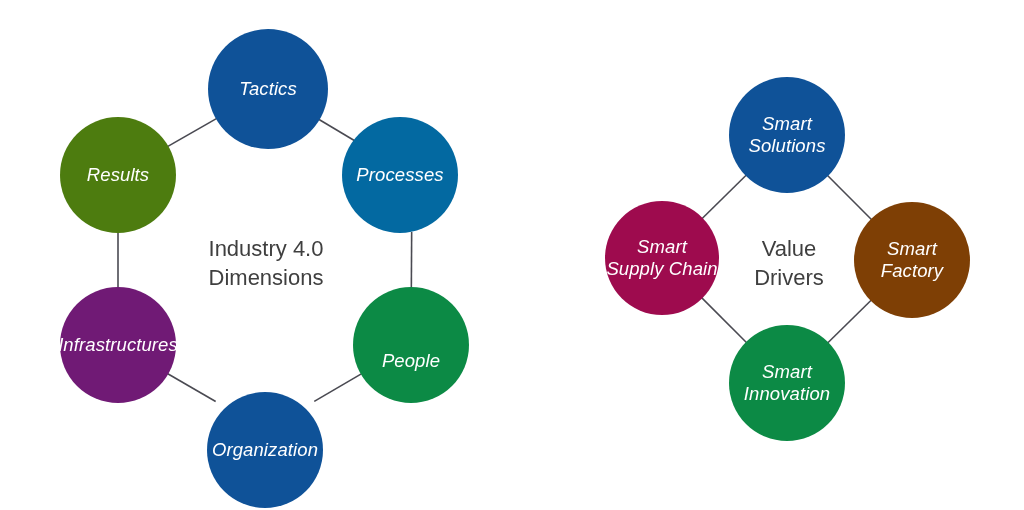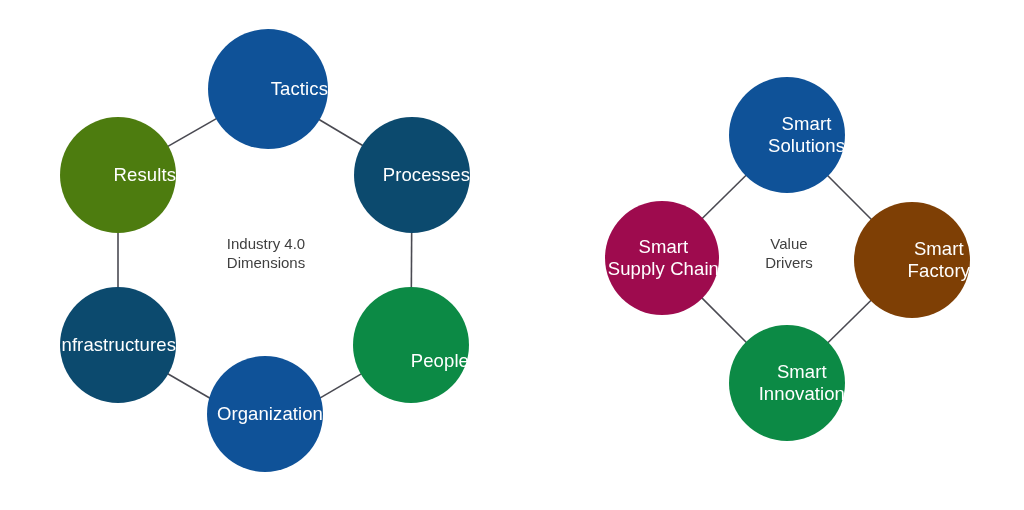--- a/index.html
+++ b/index.html
@@ -27,40 +27,41 @@
     top: 0;
     width: 1024px;
     height: 510px;
     pointer-events: none;
   }
   .node {
     position: absolute;
     border-radius: 50%;
     display: flex;
     align-items: center;
-    justify-content: flex-end;
+    justify-content: center;
     box-sizing: border-box;
     text-align: center;
     color: #ffffff;
     line-height: 1.18;
     z-index: 3;
+    font-style: italic;
   }
   .node-label {
     display: block;
     white-space: nowrap;
     font-size: 18.5px;
     letter-spacing: 0.1px;
   }
   .node-label.two-line {
     white-space: normal;
   }
   .hub-label {
     position: absolute;
     color: #3f3f3f;
-    font-size: 15px;
+    font-size: 22px;
     line-height: 1.32;
     text-align: center;
     white-space: pre-line;
     z-index: 2;
   }
 </style>
 </head>
 <body>
 
 <div id="stage">
@@ -75,30 +76,30 @@
       <line x1="871.3711936065686" y1="299.9787454911365" x2="827.6288063934314" y2="343.0212545088635" stroke="#4a4a52" stroke-width="1.6"></line>
       <line x1="746.6949134723668" y1="342.6949134723668" x2="701.5979797464466" y2="297.59797974644664" stroke="#4a4a52" stroke-width="1.6"></line>
       <line x1="701.9160203163536" y1="218.72263600870798" x2="746.3711936065686" y2="174.9787454911365" stroke="#4a4a52" stroke-width="1.6"></line>
     </svg>
   <div id="nodes-root">
       <div class="hub-label" style="color: rgb(63, 63, 63); left: 136px; top: 233.594px; width: 260px;">Industry 4.0
 Dimensions</div>
       <div class="node" style="left: 208px; top: 29px; width: 120px; height: 120px; background: rgb(15, 82, 152); color: rgb(255, 255, 255);">
         <span class="node-label" style="white-space: pre-line;">Tactics</span>
       </div>
-      <div class="node" style="left: 354px; top: 117px; width: 116px; height: 116px; background: #0c4a6e; color: rgb(255, 255, 255);">
+      <div class="node" style="left: 342px; top: 117px; width: 116px; height: 116px; background: #0369a1; color: rgb(255, 255, 255);">
         <span class="node-label" style="white-space: pre-line;">Processes</span>
       </div>
       <div class="node" style="left: 353px; top: 287px; width: 116px; height: 116px; background: rgb(12, 138, 69); color: rgb(255, 255, 255);">
         <span class="node-label" style="white-space: pre-line; margin-top: 32px;">People</span>
       </div>
-      <div class="node" style="left: 207px; top: 356px; width: 116px; height: 116px; background: rgb(15, 82, 152); color: rgb(255, 255, 255);">
+      <div class="node" style="left: 207px; top: 392px; width: 116px; height: 116px; background: rgb(15, 82, 152); color: rgb(255, 255, 255);">
         <span class="node-label" style="white-space: pre-line;">Organization</span>
       </div>
-      <div class="node" style="left: 60px; top: 287px; width: 116px; height: 116px; background: #0c4a6e; color: rgb(255, 255, 255);">
+      <div class="node" style="left: 60px; top: 287px; width: 116px; height: 116px; background: #701a75; color: rgb(255, 255, 255);">
         <span class="node-label" style="white-space: pre-line;">Infrastructures</span>
       </div>
       <div class="node" style="left: 60px; top: 117px; width: 116px; height: 116px; background: #4d7c0f; color: rgb(255, 255, 255);">
         <span class="node-label" style="white-space: pre-line;">Results</span>
       </div>
       <div class="hub-label" style="color: rgb(63, 63, 63); left: 659px; top: 233.594px; width: 260px;">Value
 Drivers</div>
       <div class="node" style="left: 729px; top: 77px; width: 116px; height: 116px; background: rgb(15, 82, 152); color: rgb(255, 255, 255);">
         <span class="node-label two-line" style="white-space: pre-line;">Smart
 Solutions</span>

